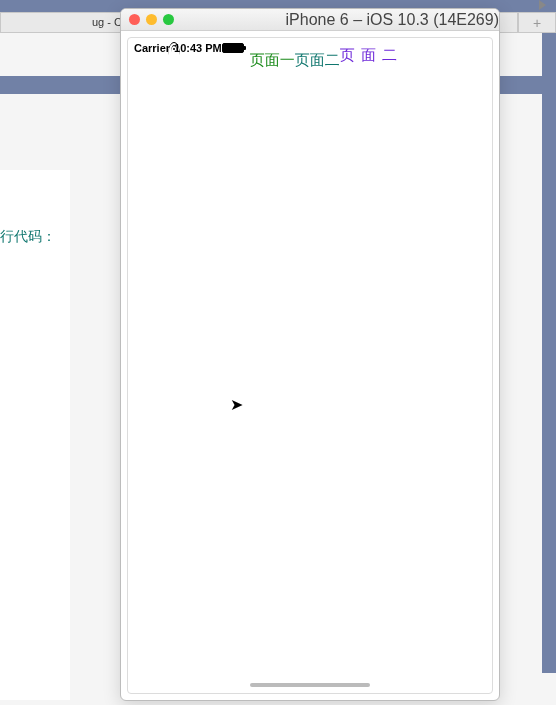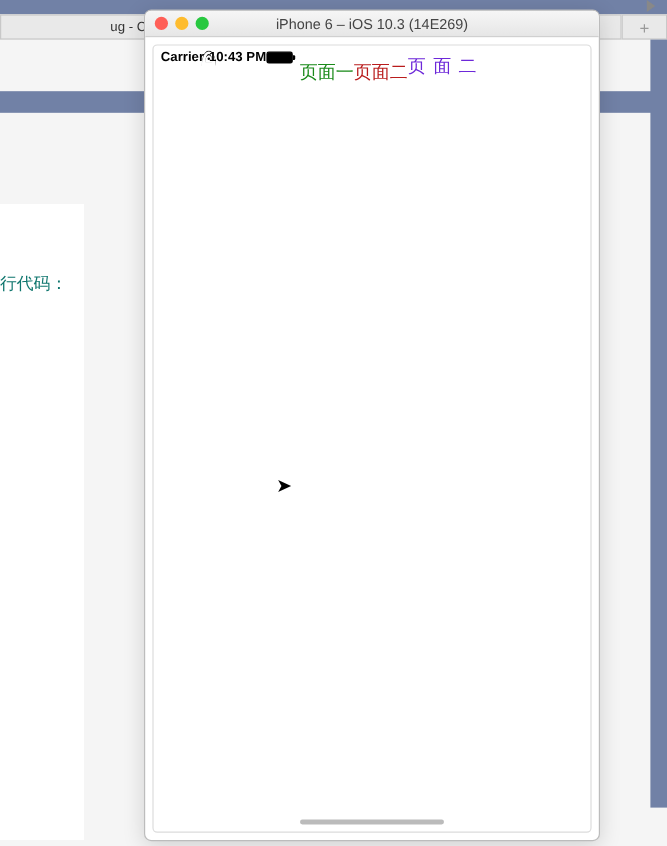--- a/index.html
+++ b/index.html
@@ -114,22 +114,22 @@
     .tl {
       width: 11px; height: 11px;
       border-radius: 50%;
     }
     .tl-red { background: #ff5f57; }
     .tl-yellow { background: #febc2e; }
     .tl-green { background: #28c840; }
     .sim-title {
       position: absolute;
       left: 0; right: 0;
-      text-align: center;
-      font-size: 12px;
+      text-align: right;
+      font-size: 16px;
       color: #444;
       pointer-events: none;
     }
     .device-frame {
       margin: 6px;
       height: calc(100% - 34px);
       border: 1px solid #dcdcdc;
       border-radius: 4px;
       background: #fff;
       display: flex;
@@ -195,21 +195,21 @@
       display: flex;
     }
     .tab-item {
       flex: 1;
       display: flex;
       align-items: center;
       justify-content: center;
       font-size: 15px;
     }
     .tab-active { color: #1a8a1a; }
-    .tab-inactive { color: #b91c1c; }
+    .tab-inactive { color: #0f766e; }
     .page-content {
       padding: 8px 0;
       text-align: center;
       font-size: 15px;
       color: #6d28d9;
       letter-spacing: 1px;
     }
     .home-indicator {
       position: absolute;
       bottom: 6px;

